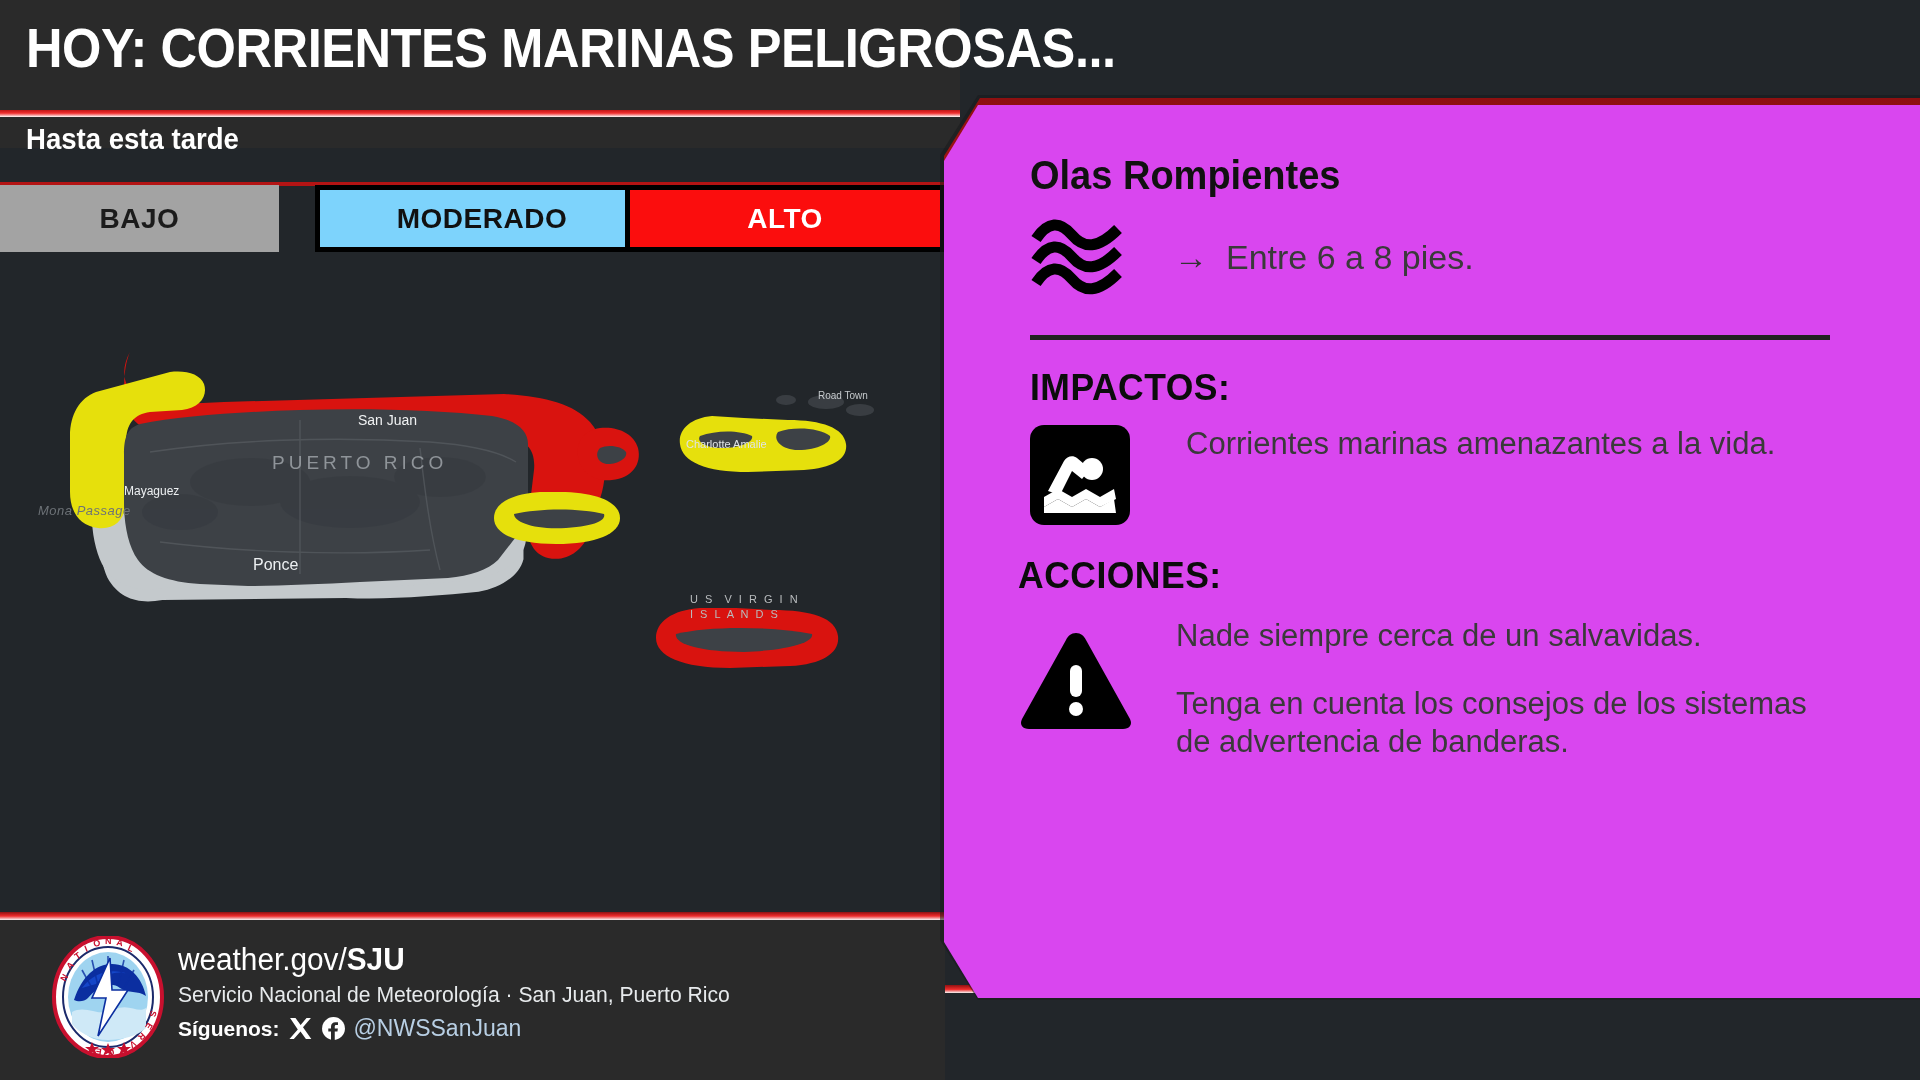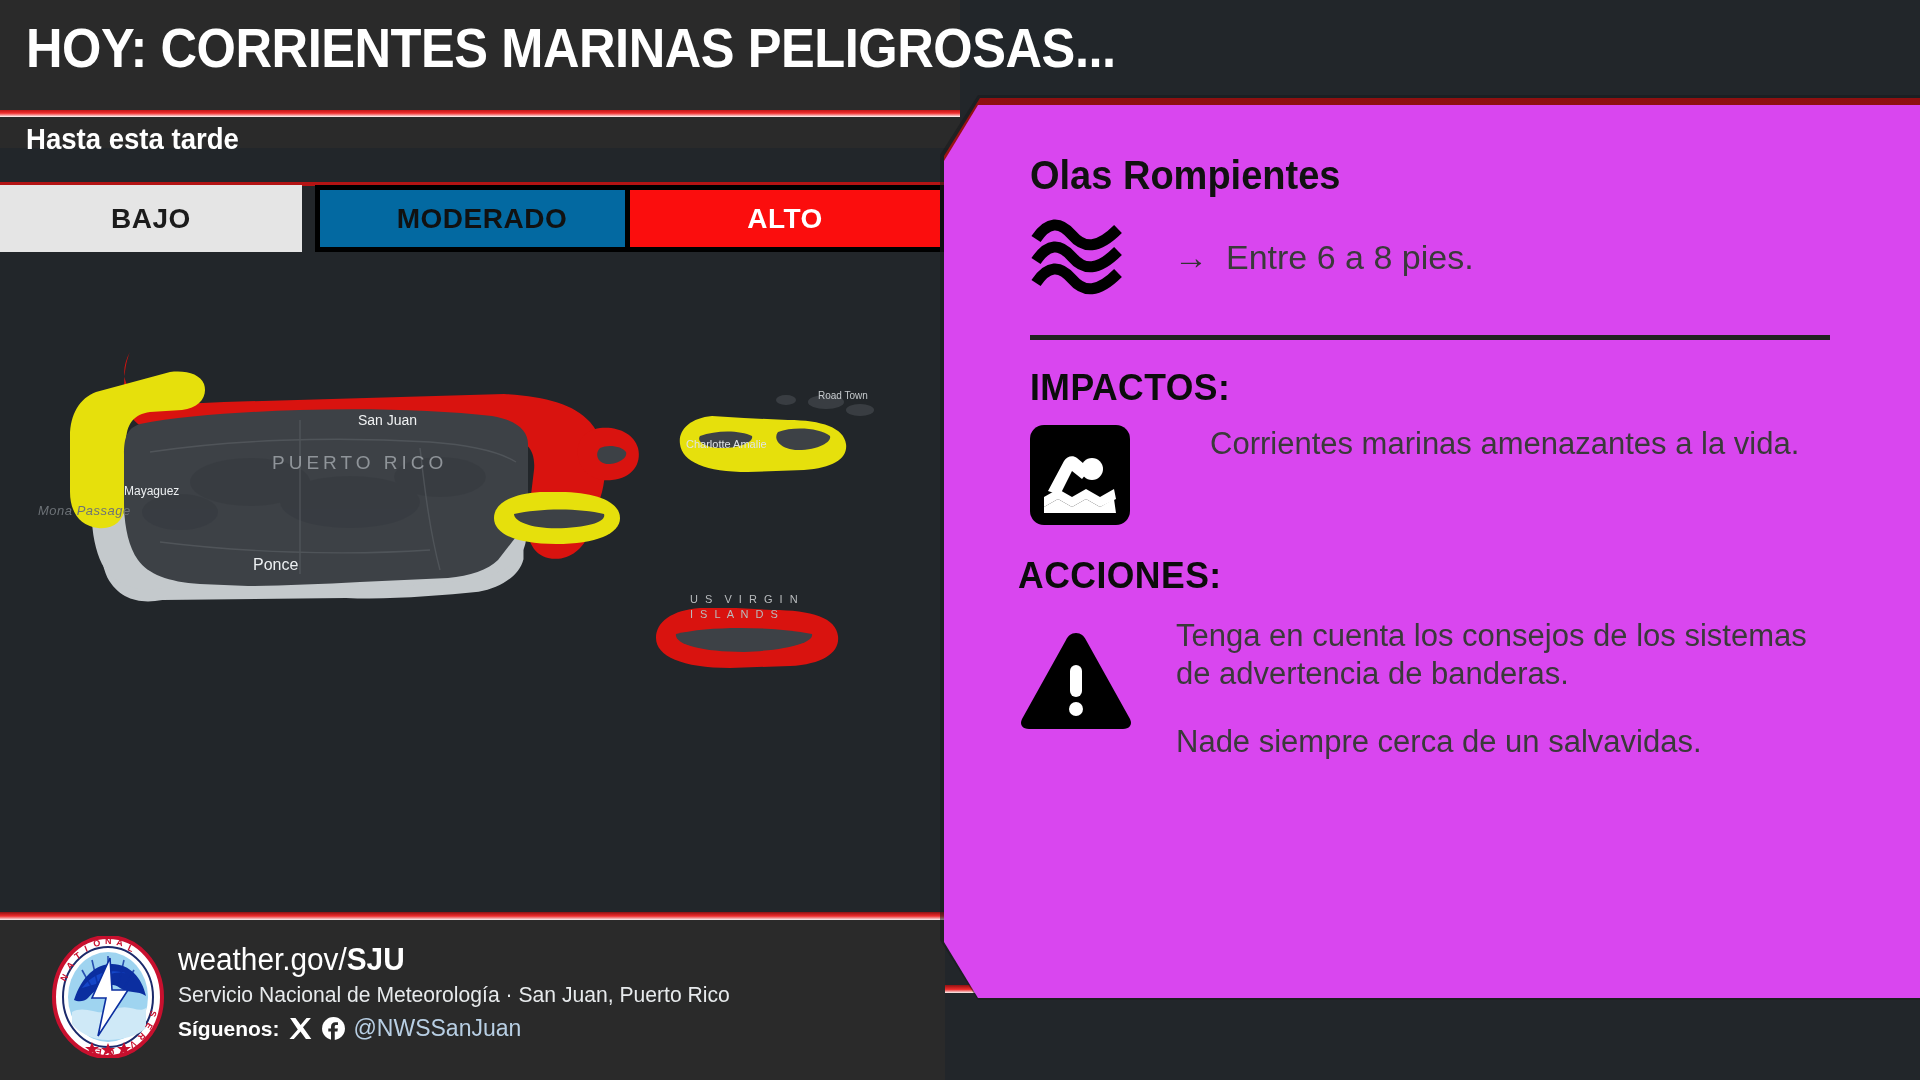--- a/index.html
+++ b/index.html
@@ -41,22 +41,22 @@
 
   
   #riskbar {
     position:absolute; left:0; top:185px; width:945px; height:67px;
   }
   .risk-seg {
     position:absolute; top:0; height:67px;
     display:flex; align-items:center; justify-content:center;
     font-size:28px; font-weight:bold; letter-spacing:0.5px;
   }
-  #seg-bajo   { left:0;    width:302px; background:#e5e5e5; color:#1b1b1b; }
-  #seg-mod    { left:315px;width:315px; background:#0369a1; color:#111111;
+  #seg-bajo   { left:0;    width:279px; background:#a3a3a3; color:#1b1b1b; }
+  #seg-mod    { left:315px;width:315px; background:#7dd3fc; color:#111111;
                 border:5px solid #000000;padding-left:19px; }
   #seg-alto   { left:630px;width:315px; background:#fb0d0d; color:#ffffff;
                 border:5px solid #000000; border-left:none; }
   #riskbar-topline {
     position:absolute; left:0; top:182px; width:945px; height:4px;
     background:#b31414;
   }
 
   
   #map {
@@ -157,21 +157,21 @@
     font-size:37px; font-weight:bold; color:#0c0c0c;
     letter-spacing:0.5px;
     transform:scaleX(0.96); transform-origin:left;
   }
   #impacts-row {
     position:absolute; left:86px; top:320px;
     display:flex; align-items:flex-start;
   }
   #swim-icon { width:100px; height:100px; flex:none; }
   #impacts-text {
-    margin-left:80px; font-size:31px; color:#3a3a3a;
+    margin-left:56px; font-size:31px; color:#3a3a3a;
     line-height:1.22; max-width:610px;
   }
 
   #actions-head {
     position:absolute; left:74px; top:450px;
     font-size:37px; font-weight:bold; color:#0c0c0c;
     letter-spacing:0.5px;
     transform:scaleX(0.96); transform-origin:left;
   }
   #actions-row {
@@ -393,18 +393,18 @@
 
     <div id="actions-head">ACCIONES:</div>
     <div id="actions-row">
       <svg id="warn-icon" viewBox="0 0 116 104">
         <path d="M58 6 C63 6 66 9 68 13 L112 92 C115 98 111 102 105 102 L11 102
                  C5 102 1 98 4 92 L48 13 C50 9 53 6 58 6 Z" fill="#000000"></path>
         <rect x="52" y="38" width="12" height="32" rx="6" fill="#ffffff"></rect>
         <circle cx="58" cy="82" r="7" fill="#ffffff"></circle>
       </svg>
       <div id="actions-text">
+        <div class="act-line">Nade siempre cerca de un salvavidas.</div>
         <div class="act-line">Tenga en cuenta los consejos de los sistemas de advertencia de banderas.</div>
-        <div class="act-line">Nade siempre cerca de un salvavidas.</div>
       </div>
     </div>
   </div>
 </div>
 
 </body></html>

